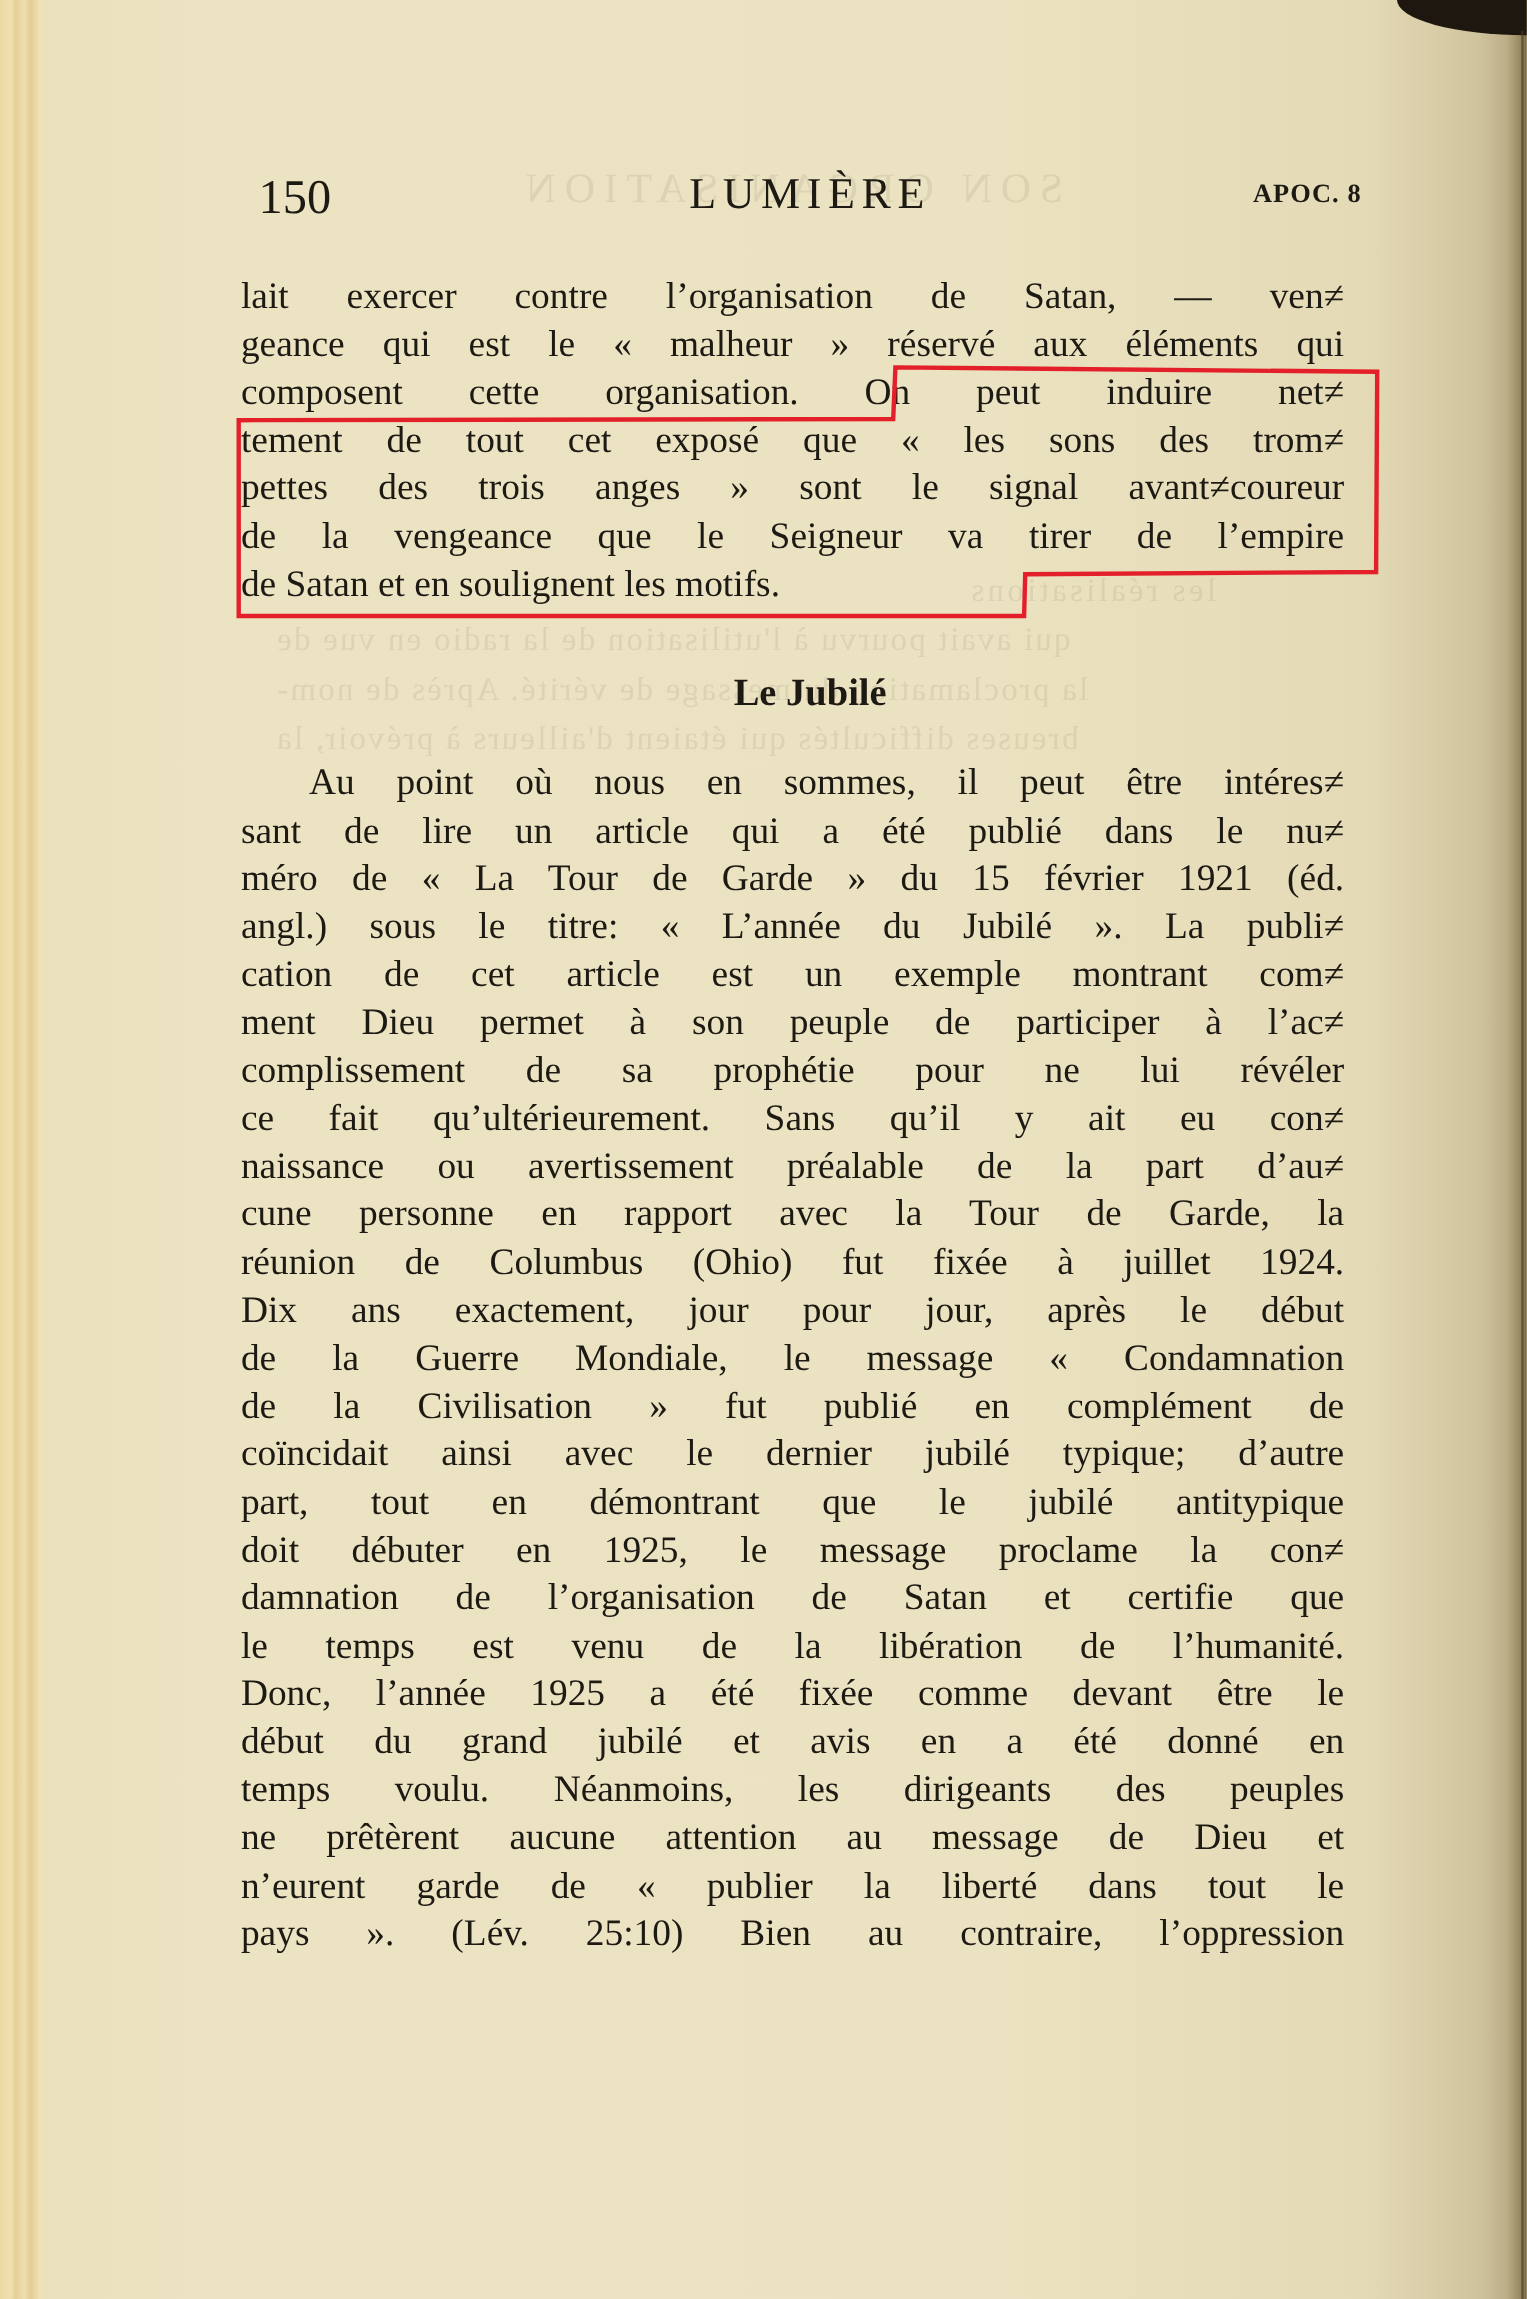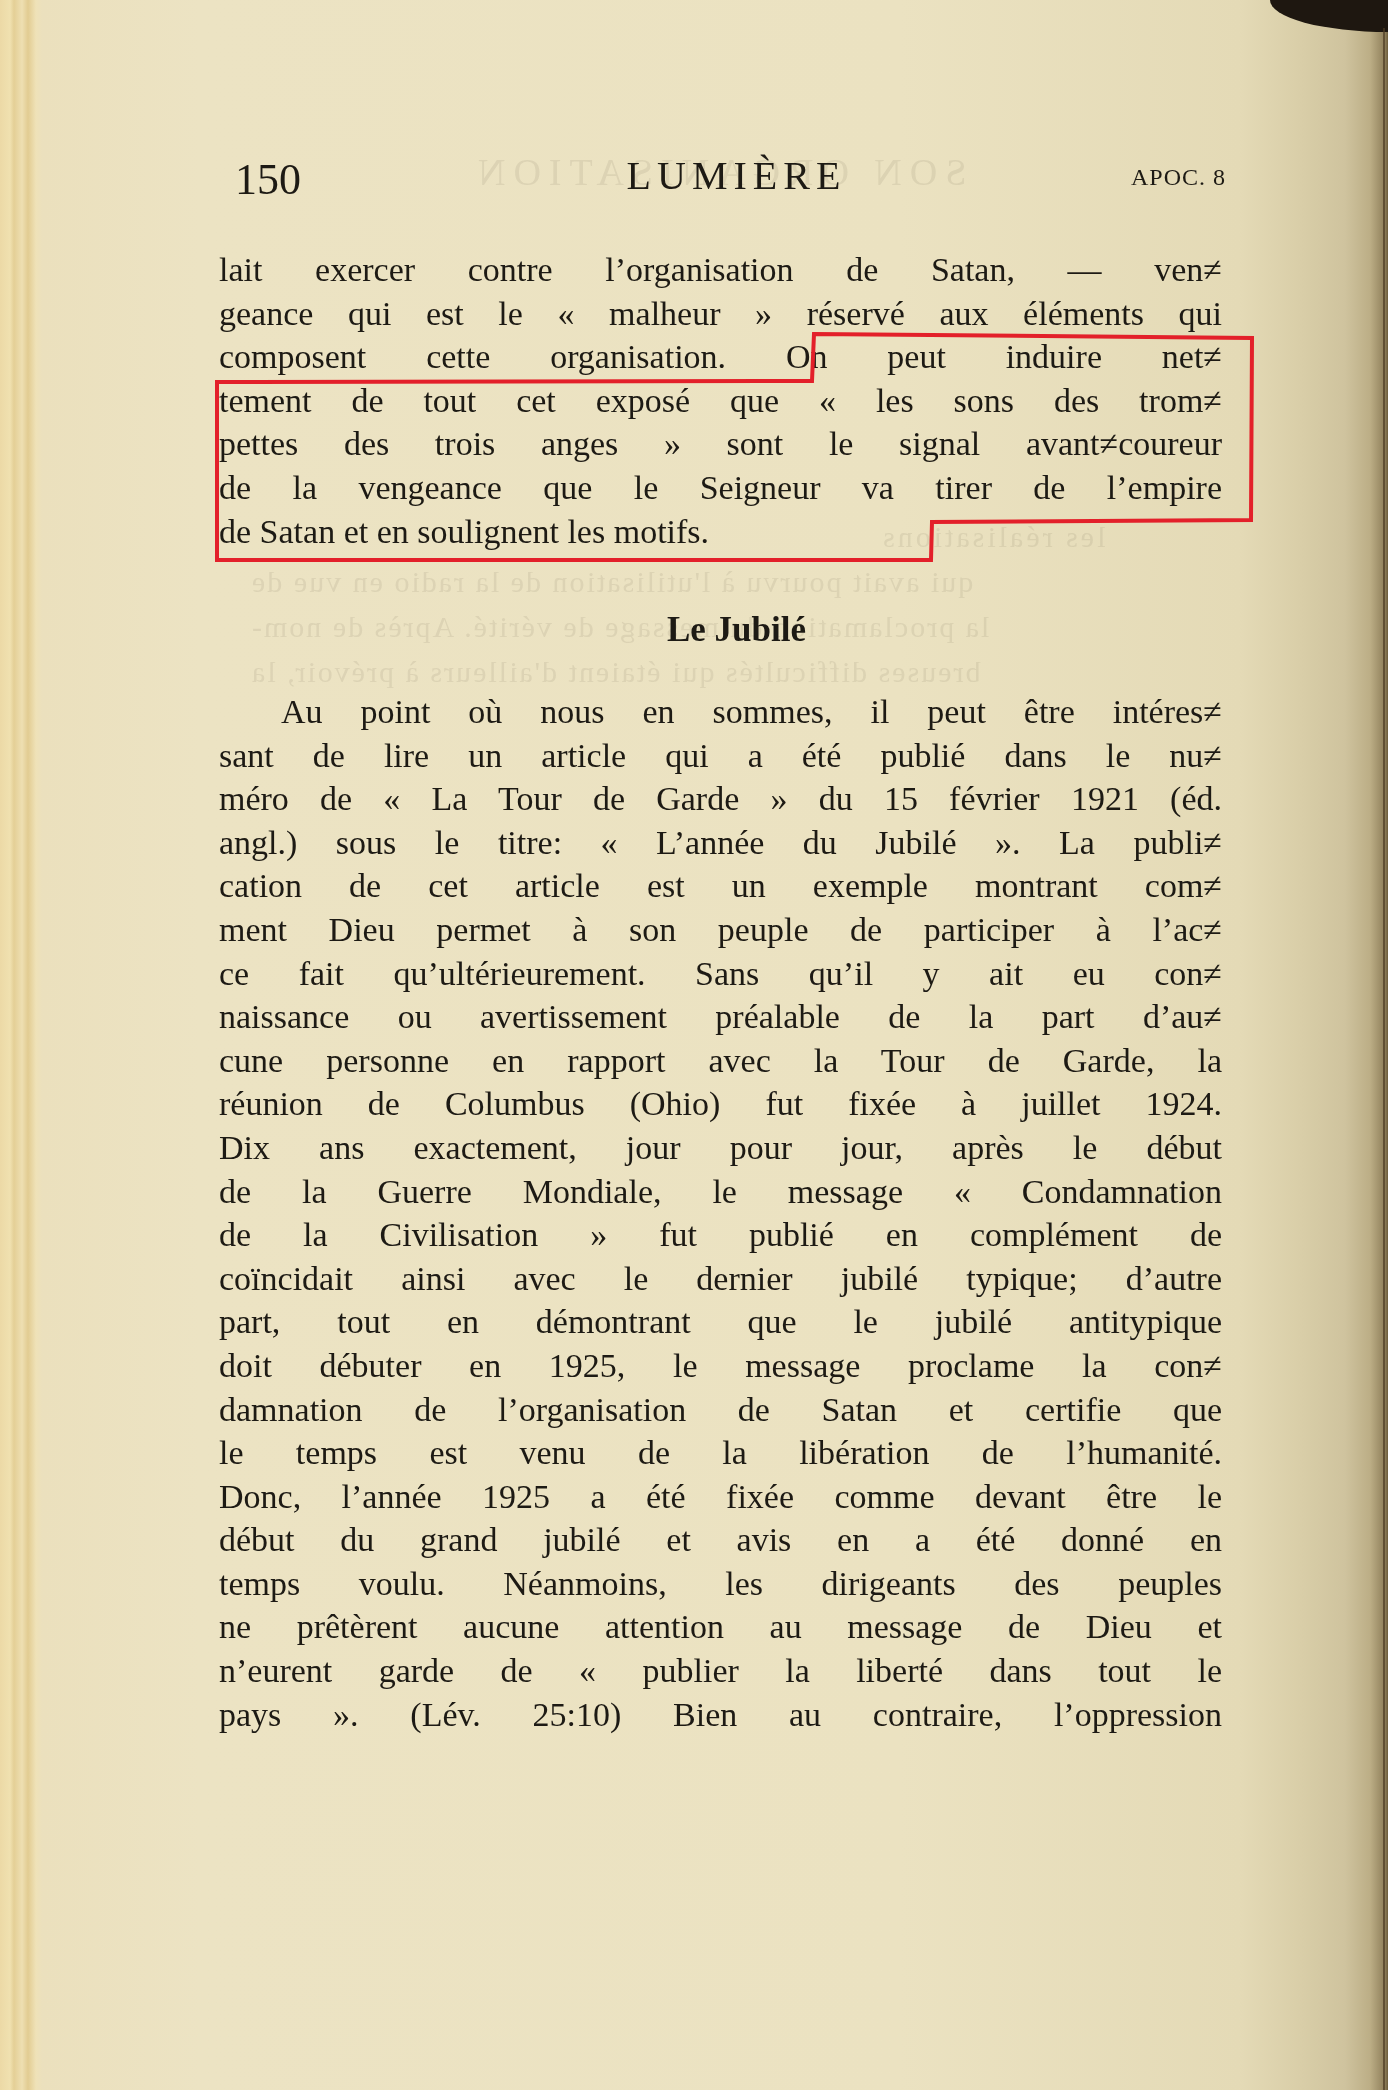--- a/index.html
+++ b/index.html
@@ -57,23 +57,23 @@
     position: absolute; left: 0; top: 4px;
     font-size: 44px;
   }
   .running-title {
     position: absolute; left: 0; right: 0; top: 2px;
     text-align: center;
     font-size: 40px;
     letter-spacing: 6px;
   }
   .chapter-ref {
-    position: absolute; right: 12px; top: 14px;
+    position: absolute; right: 0; top: 14px;
     font-size: 24px;
-    font-weight: normal;
+    font-weight: bold;
     letter-spacing: 1px;
   }
 
   
   .text-block {
     position: absolute;
     left: 219px;
     width: 1003px;
     font-size: 34px;
     line-height: 43.6px;
@@ -144,20 +144,21 @@
 
 <div class="heading">Le Jubilé</div>
 
 <div class="text-block para-2">
   <span class="line indent" style="white-space: normal;">Au point où nous en sommes, il peut être intéres≠</span>
   <span class="line" style="white-space: normal;">sant de lire un article qui a été publié dans le nu≠</span>
   <span class="line" style="white-space: normal;">méro de « La Tour de Garde » du 15 février 1921 (éd.</span>
   <span class="line" style="white-space: normal;">angl.) sous le titre: « L’année du Jubilé ». La publi≠</span>
   <span class="line" style="white-space: normal;">cation de cet article est un exemple montrant com≠</span>
   <span class="line" style="white-space: normal;">ment Dieu permet à son peuple de participer à l’ac≠</span>
+  <span class="line" style="white-space: normal;">complissement de sa prophétie pour ne lui révéler</span>
   <span class="line" style="white-space: normal;">ce fait qu’ultérieurement. Sans qu’il y ait eu con≠</span>
   <span class="line" style="white-space: normal;">naissance ou avertissement préalable de la part d’au≠</span>
   <span class="line" style="white-space: normal;">cune personne en rapport avec la Tour de Garde, la</span>
   <span class="line" style="white-space: normal;">réunion de Columbus (Ohio) fut fixée à juillet 1924.</span>
   <span class="line" style="white-space: normal;">Dix ans exactement, jour pour jour, après le début</span>
   <span class="line" style="white-space: normal;">de la Guerre Mondiale, le message « Condamnation</span>
   <span class="line" style="white-space: normal;">de la Civilisation » fut publié en complément de</span>
   <span class="line" style="white-space: normal;">coïncidait ainsi avec le dernier jubilé typique; d’autre</span>
   <span class="line" style="white-space: normal;">part, tout en démontrant que le jubilé antitypique</span>
   <span class="line" style="white-space: normal;">doit débuter en 1925, le message proclame la con≠</span>

